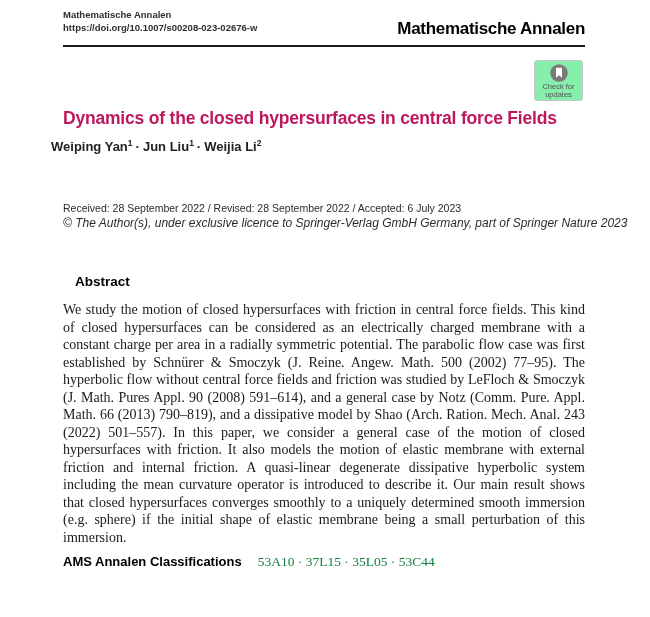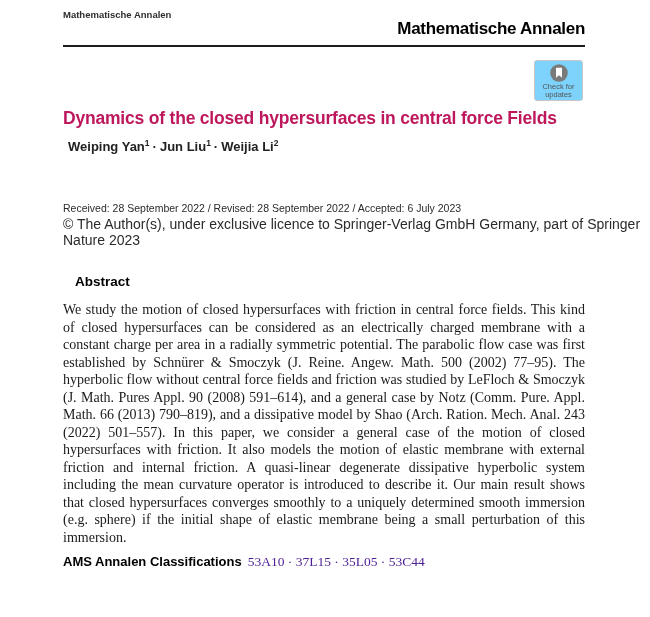--- a/index.html
+++ b/index.html
@@ -22,64 +22,65 @@
     font-size: 17px; font-weight: 700; color: #000; letter-spacing: -0.3px;
   }
   .rule {
     position: absolute; left: 63px; top: 45px;
     width: 522px; height: 2px; background: #1c1c1c;
   }
   
   .badge {
     position: absolute; left: 534px; top: 60px;
     width: 49px; height: 41px; box-sizing: border-box;
-    background: #7dd3fc; border: 1px solid #c6c6c6; border-radius: 3px;
+    background: #86efac; border: 1px solid #c6c6c6; border-radius: 3px;
     text-align: center; padding-top: 1px; cursor: pointer;
   }
   .badge svg { width: 20px; height: 20px; display: block; margin: 1px auto 0; }
   .badge-text { font-size: 7.5px; line-height: 8px; color: #555; }
   
   .title {
     position: absolute; left: 63px; top: 96px; width: 522px;
     font-size: 17.5px; line-height: 21px; font-weight: 700; color: #be185d;
     letter-spacing: -0.2px;
   }
   .authors {
-    position: absolute; left: 68px; top: 139px;
+    position: absolute; left: 51px; top: 139px;
     font-size: 13px; font-weight: 700; color: #222;
   }
   .authors sup { font-size: 8.5px; line-height: 0; }
   .authors .sep { margin: 0 3px; }
   
   .history   { position: absolute; left: 63px; top: 202px; font-size: 10.5px; color: #2b2b2b; }
-  .copyright { position: absolute; left: 63px; top: 216px; font-size: 14px; color: #2b2b2b; }
+  .copyright { position: absolute; left: 63px; top: 216px; font-size: 12px; color: #2b2b2b; font-style: italic; }
   
   .abstract { position: absolute; left: 63px; top: 262px; width: 522px; }
   .abstract h2 {
     margin: 12px; font-size: 13.5px; font-weight: 700; color: #000;
     font-family: "Liberation Sans", sans-serif;
   }
   .abstract p {
     margin: 8px 0 0;
     font-family: "Liberation Serif", serif;
     font-size: 14px; line-height: 17.5px; color: #1a1a1a;
     text-align: justify;
   }
   
   .ams { position: absolute; left: 63px; top: 554px; font-size: 13px; }
   .ams .label { font-weight: 700; color: #000; font-family: "Liberation Sans", sans-serif; }
-  .ams .codes { font-family: "Liberation Serif", serif; font-size: 13.5px; color: #4c1d95; margin-left: 6px; }
+  .ams .codes { font-family: "Liberation Serif", serif; font-size: 13.5px; color: #15803d; margin-left: 16px; }
 </style>
 </head>
 <body>
 
 <div class="page">
 
   <div class="header-left">
     <div>Mathematische Annalen</div>
+    <div>https://doi.org/10.1007/s00208-023-02676-w</div>
   </div>
 
   <div class="header-right">Mathematische Annalen</div>
 
   <div class="rule"></div>
 
   <div class="badge">
     <svg viewBox="0 0 24 24">
       <circle cx="12" cy="12" r="10.5" fill="#7a7a7a"></circle>
       <path d="M8.4 5.6 h7.2 v12.2 l-3.6 -3.1 l-3.6 3.1 z" fill="#ffffff"></path>

